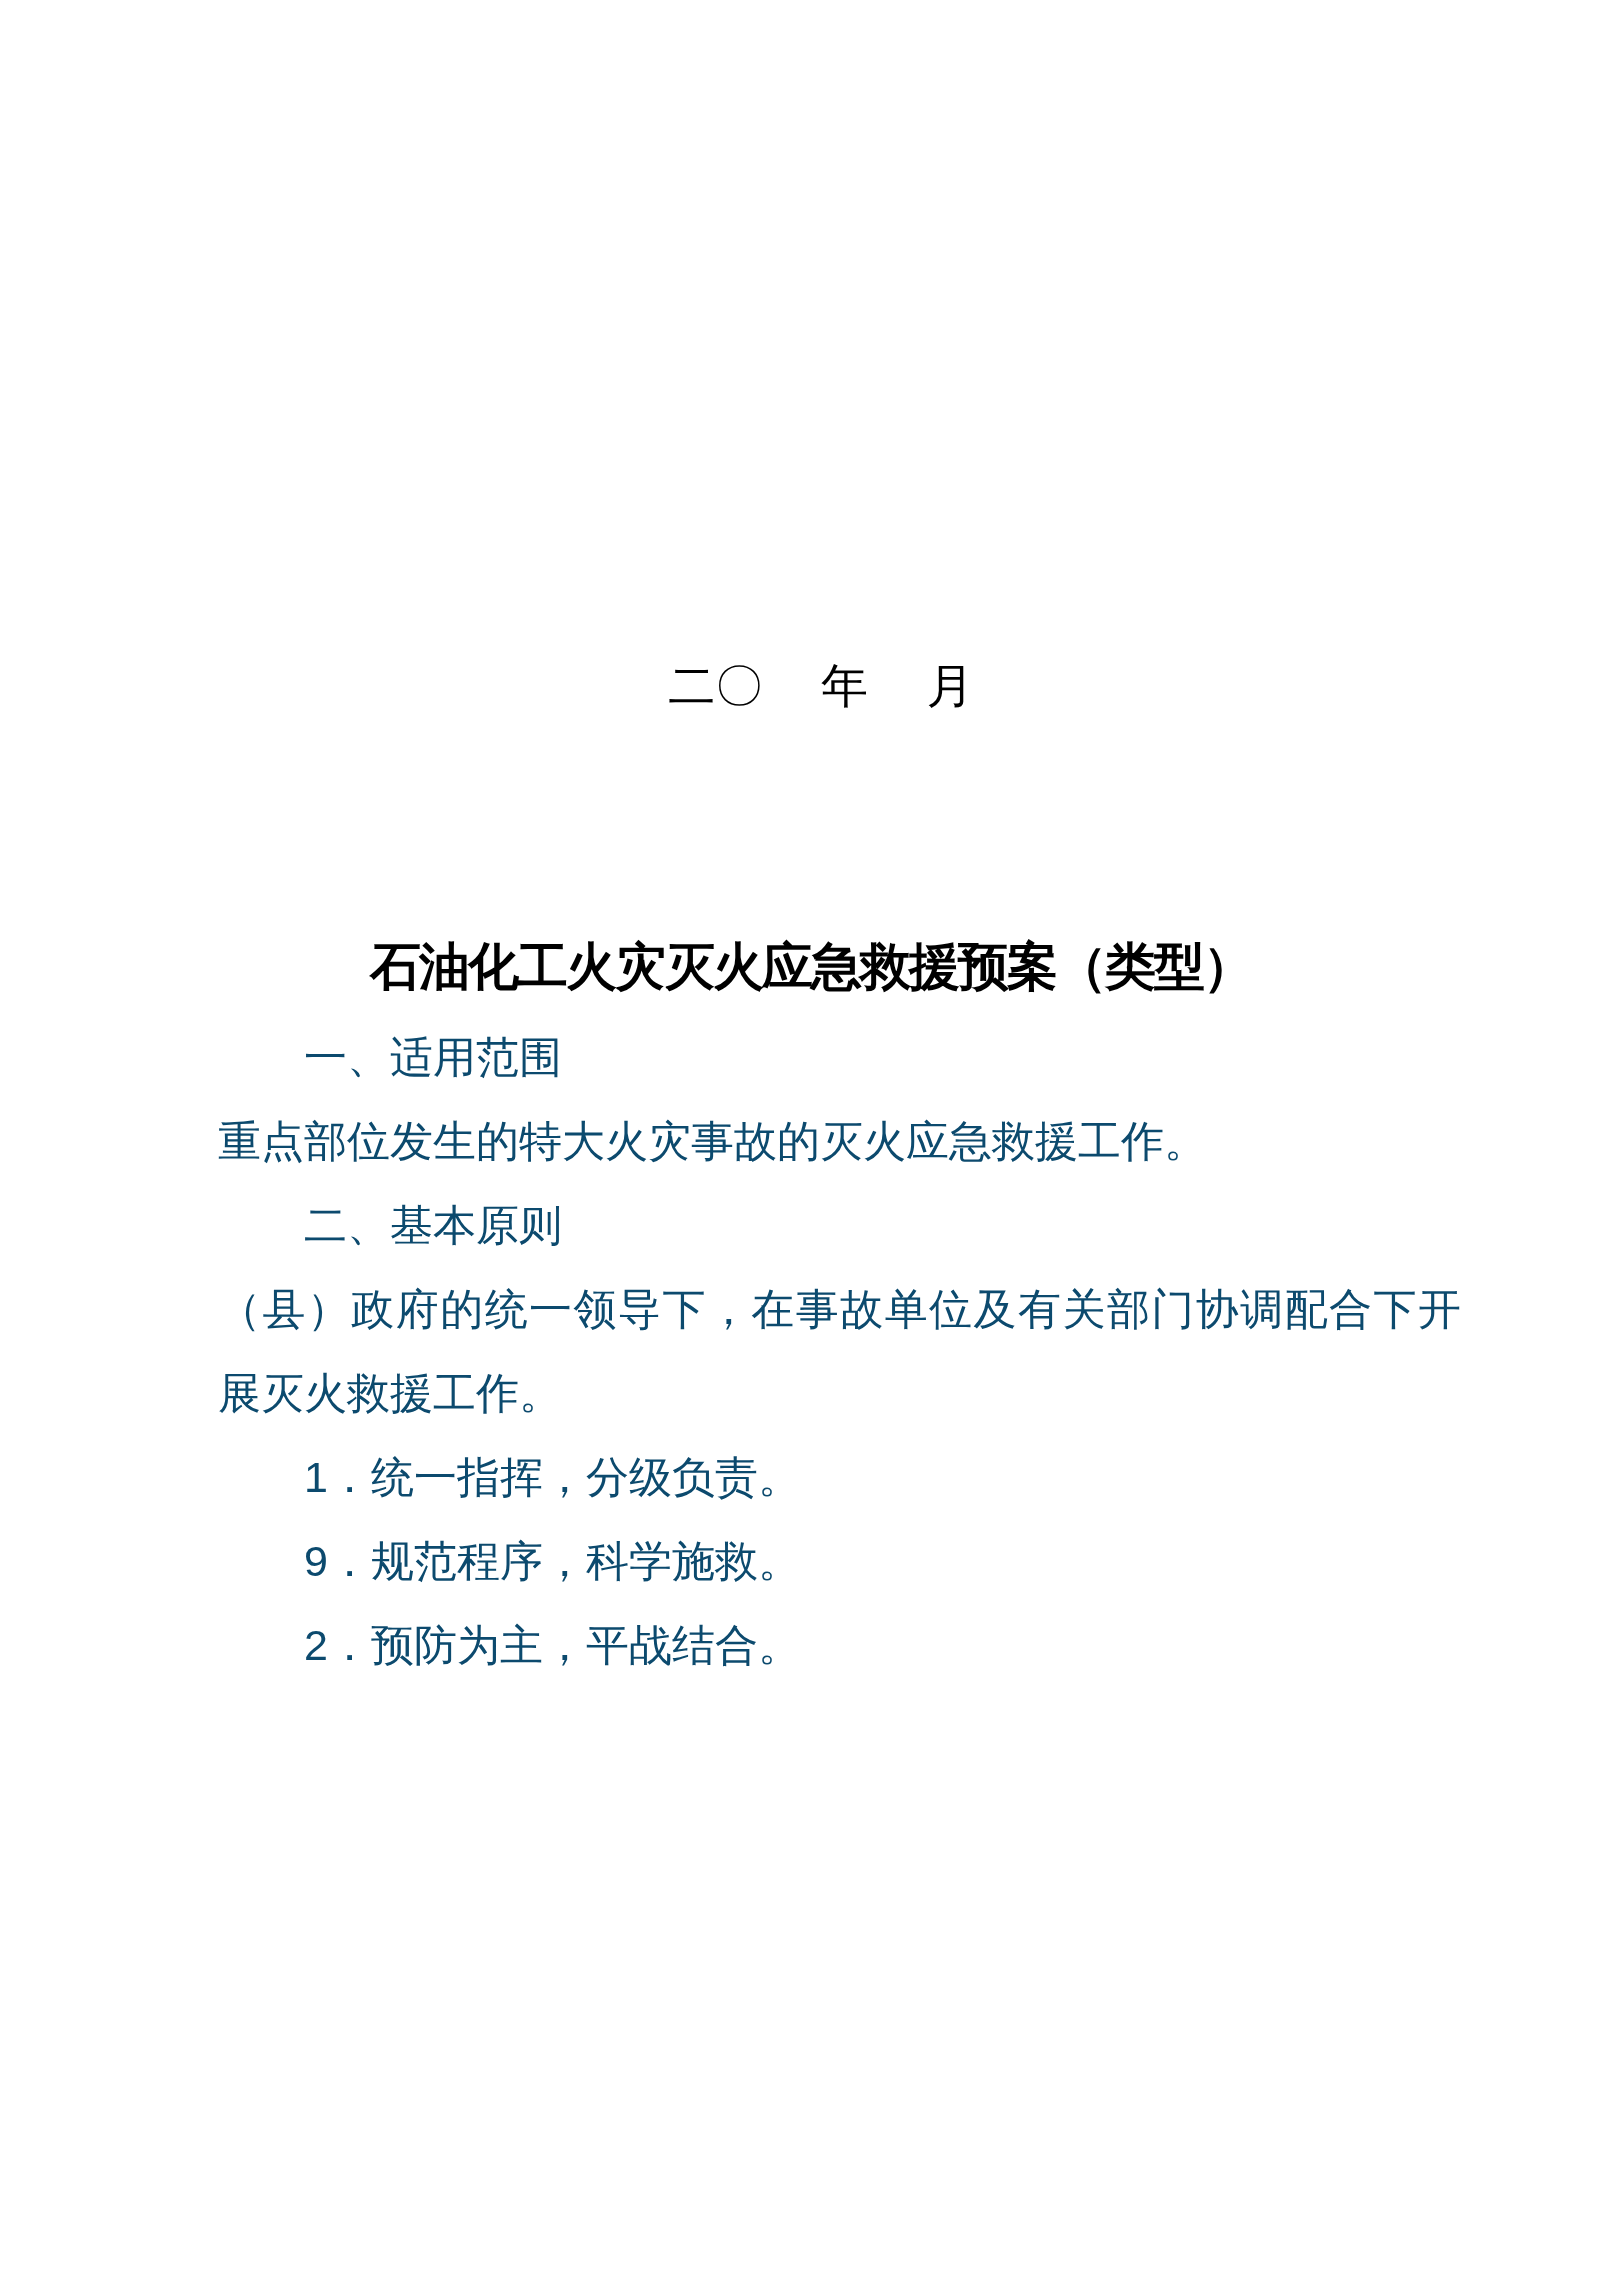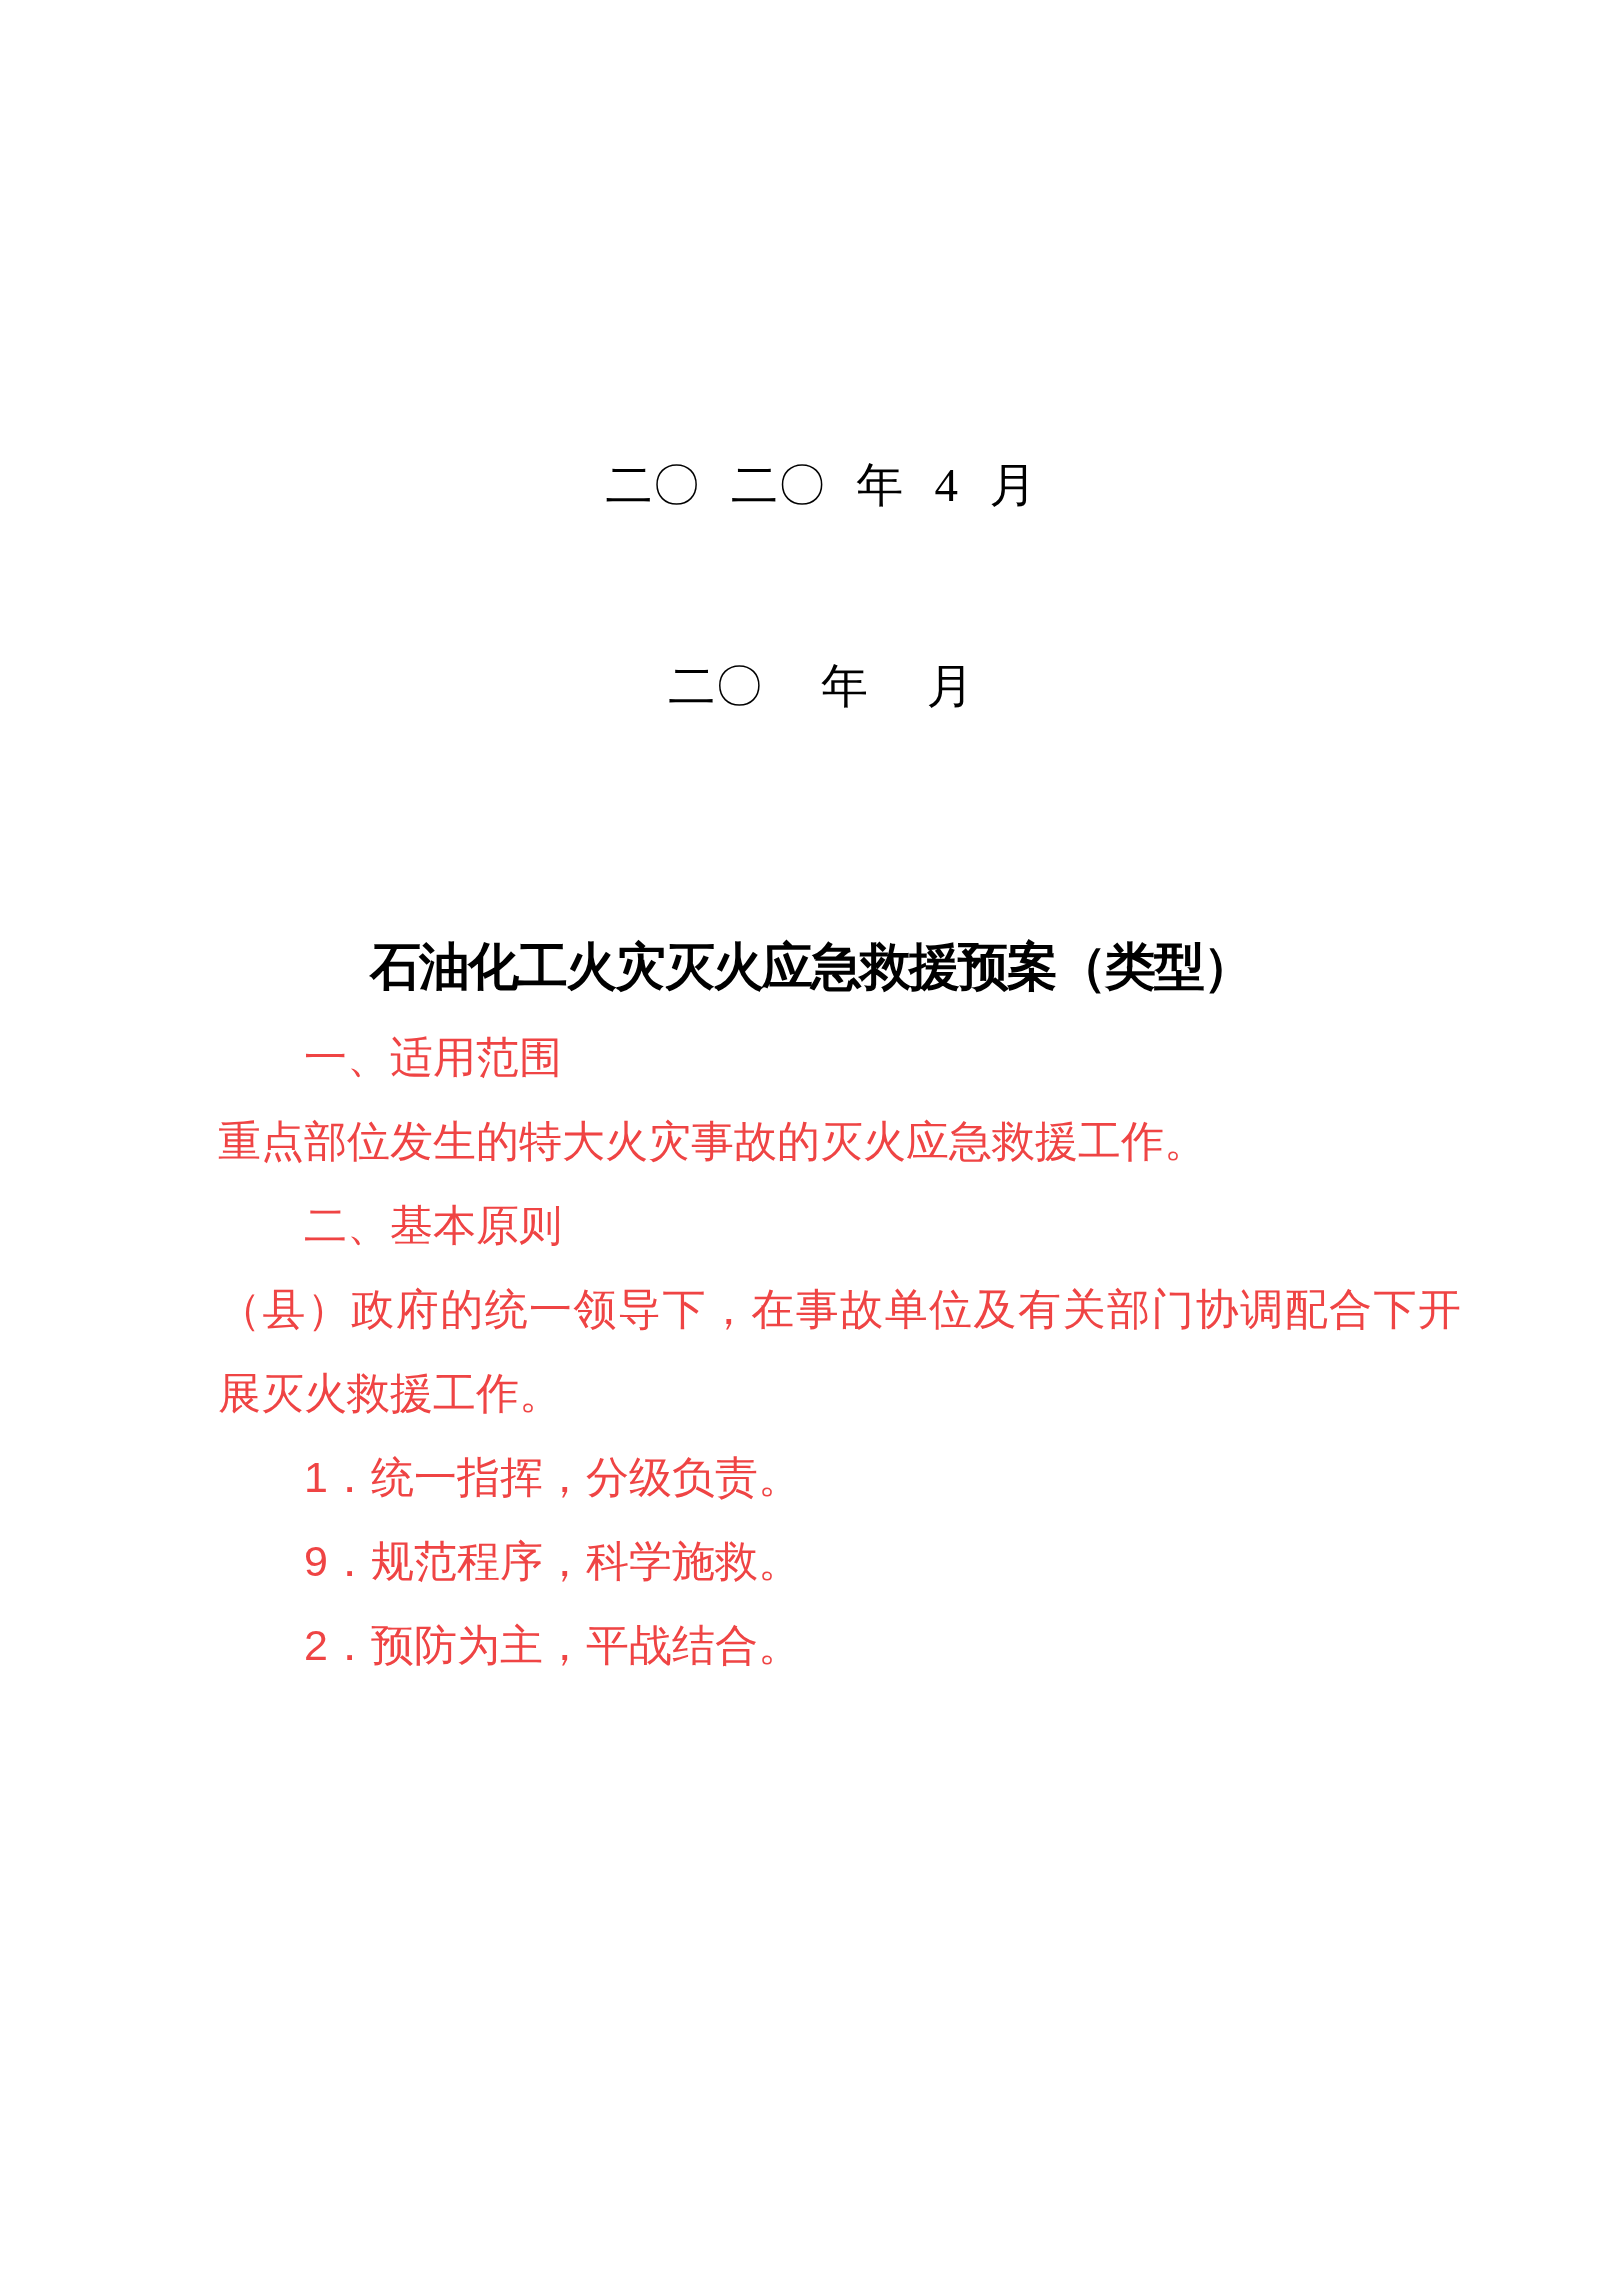--- a/index.html
+++ b/index.html
@@ -48,21 +48,21 @@
     color: #000000;
   }
   .body-block {
     position: absolute;
     left: 218px;
     top: 1015px;
     width: 1243px;
     font-family: "Liberation Sans", "DejaVu Sans", sans-serif;
     font-size: 43px;
     font-weight: 500;
-    color: #ef4444;
+    color: #0c4a6e;
   }
   .ln {
     height: 84px;
     line-height: 84px;
     white-space: nowrap;
   }
   .ln.indent {
     padding-left: 86px;
   }
   .ln.just {
@@ -71,21 +71,20 @@
     text-align-last: justify;
     text-justify: inter-character;
     overflow: hidden;
   }
 </style>
 </head>
 <body>
 
 <div class="page">
 
-  <div class="date-line date-1">二〇 二〇 年 4 月</div>
 
   <div class="date-line date-2">二〇　 年　 月</div>
 
   <h1 class="doc-title">石油化工火灾灭火应急救援预案（类型）</h1>
 
   <div class="body-block">
 
     <div class="ln indent">一、适用范围</div>
 
 

